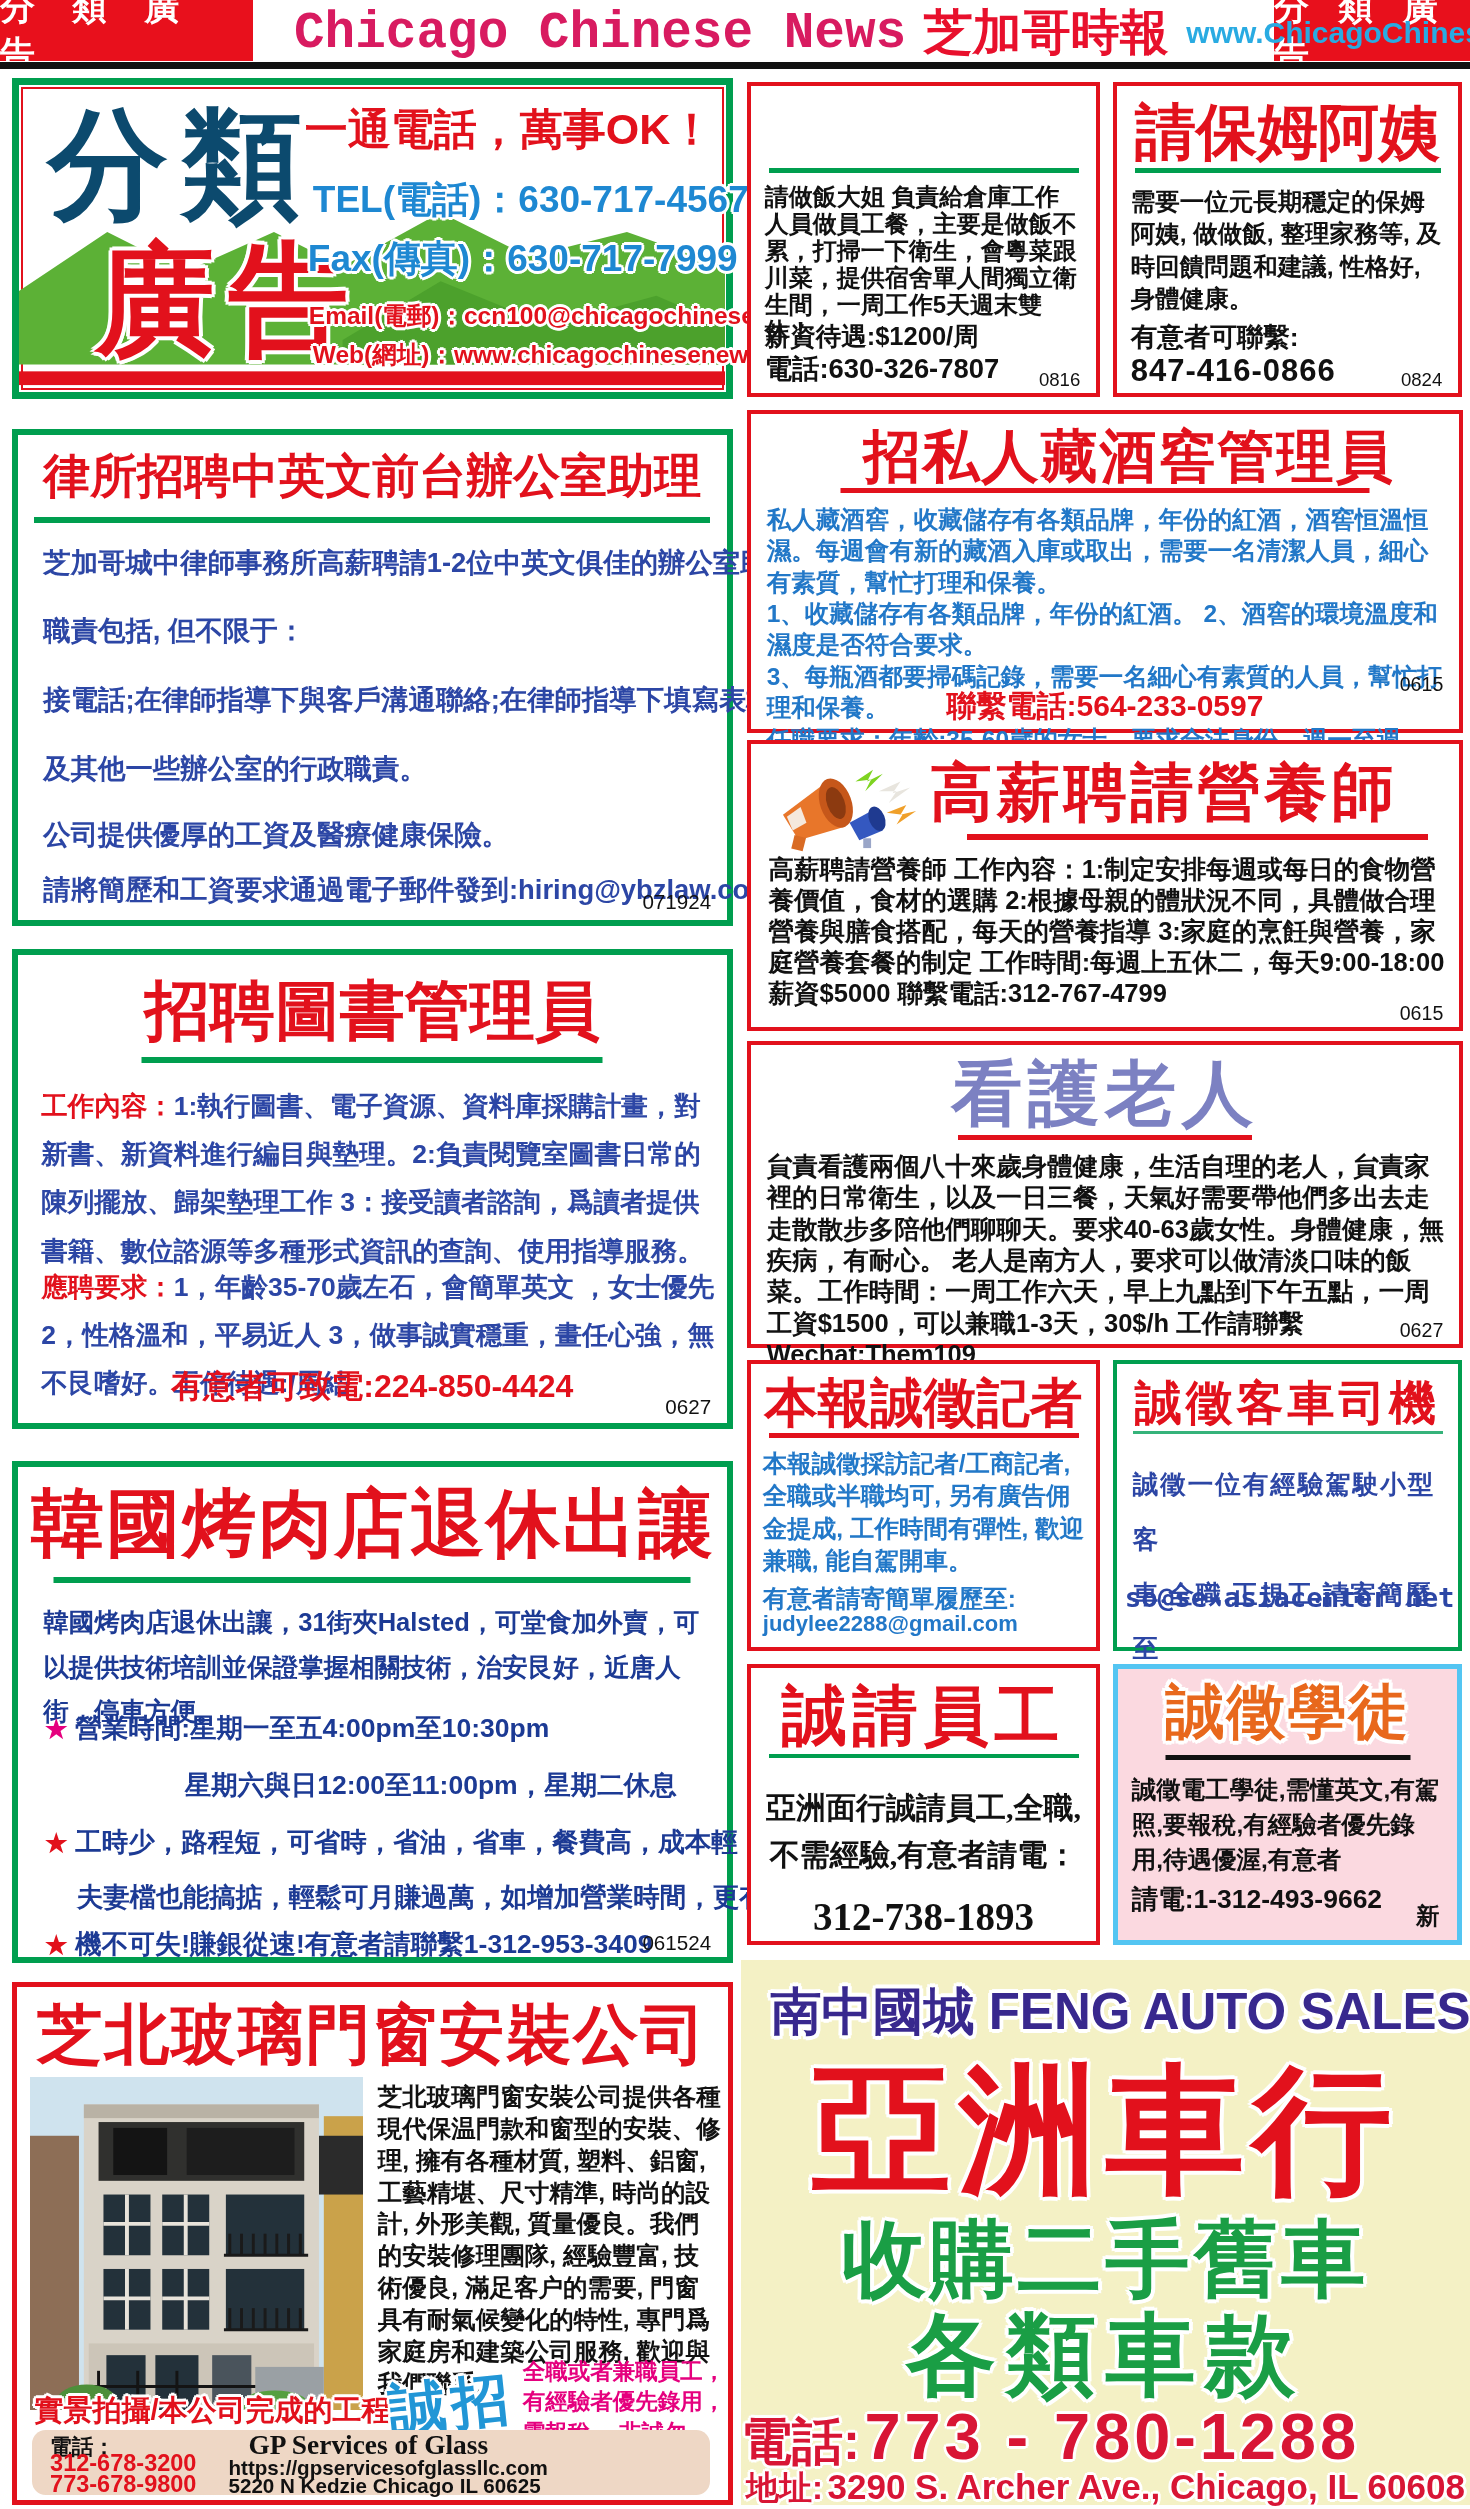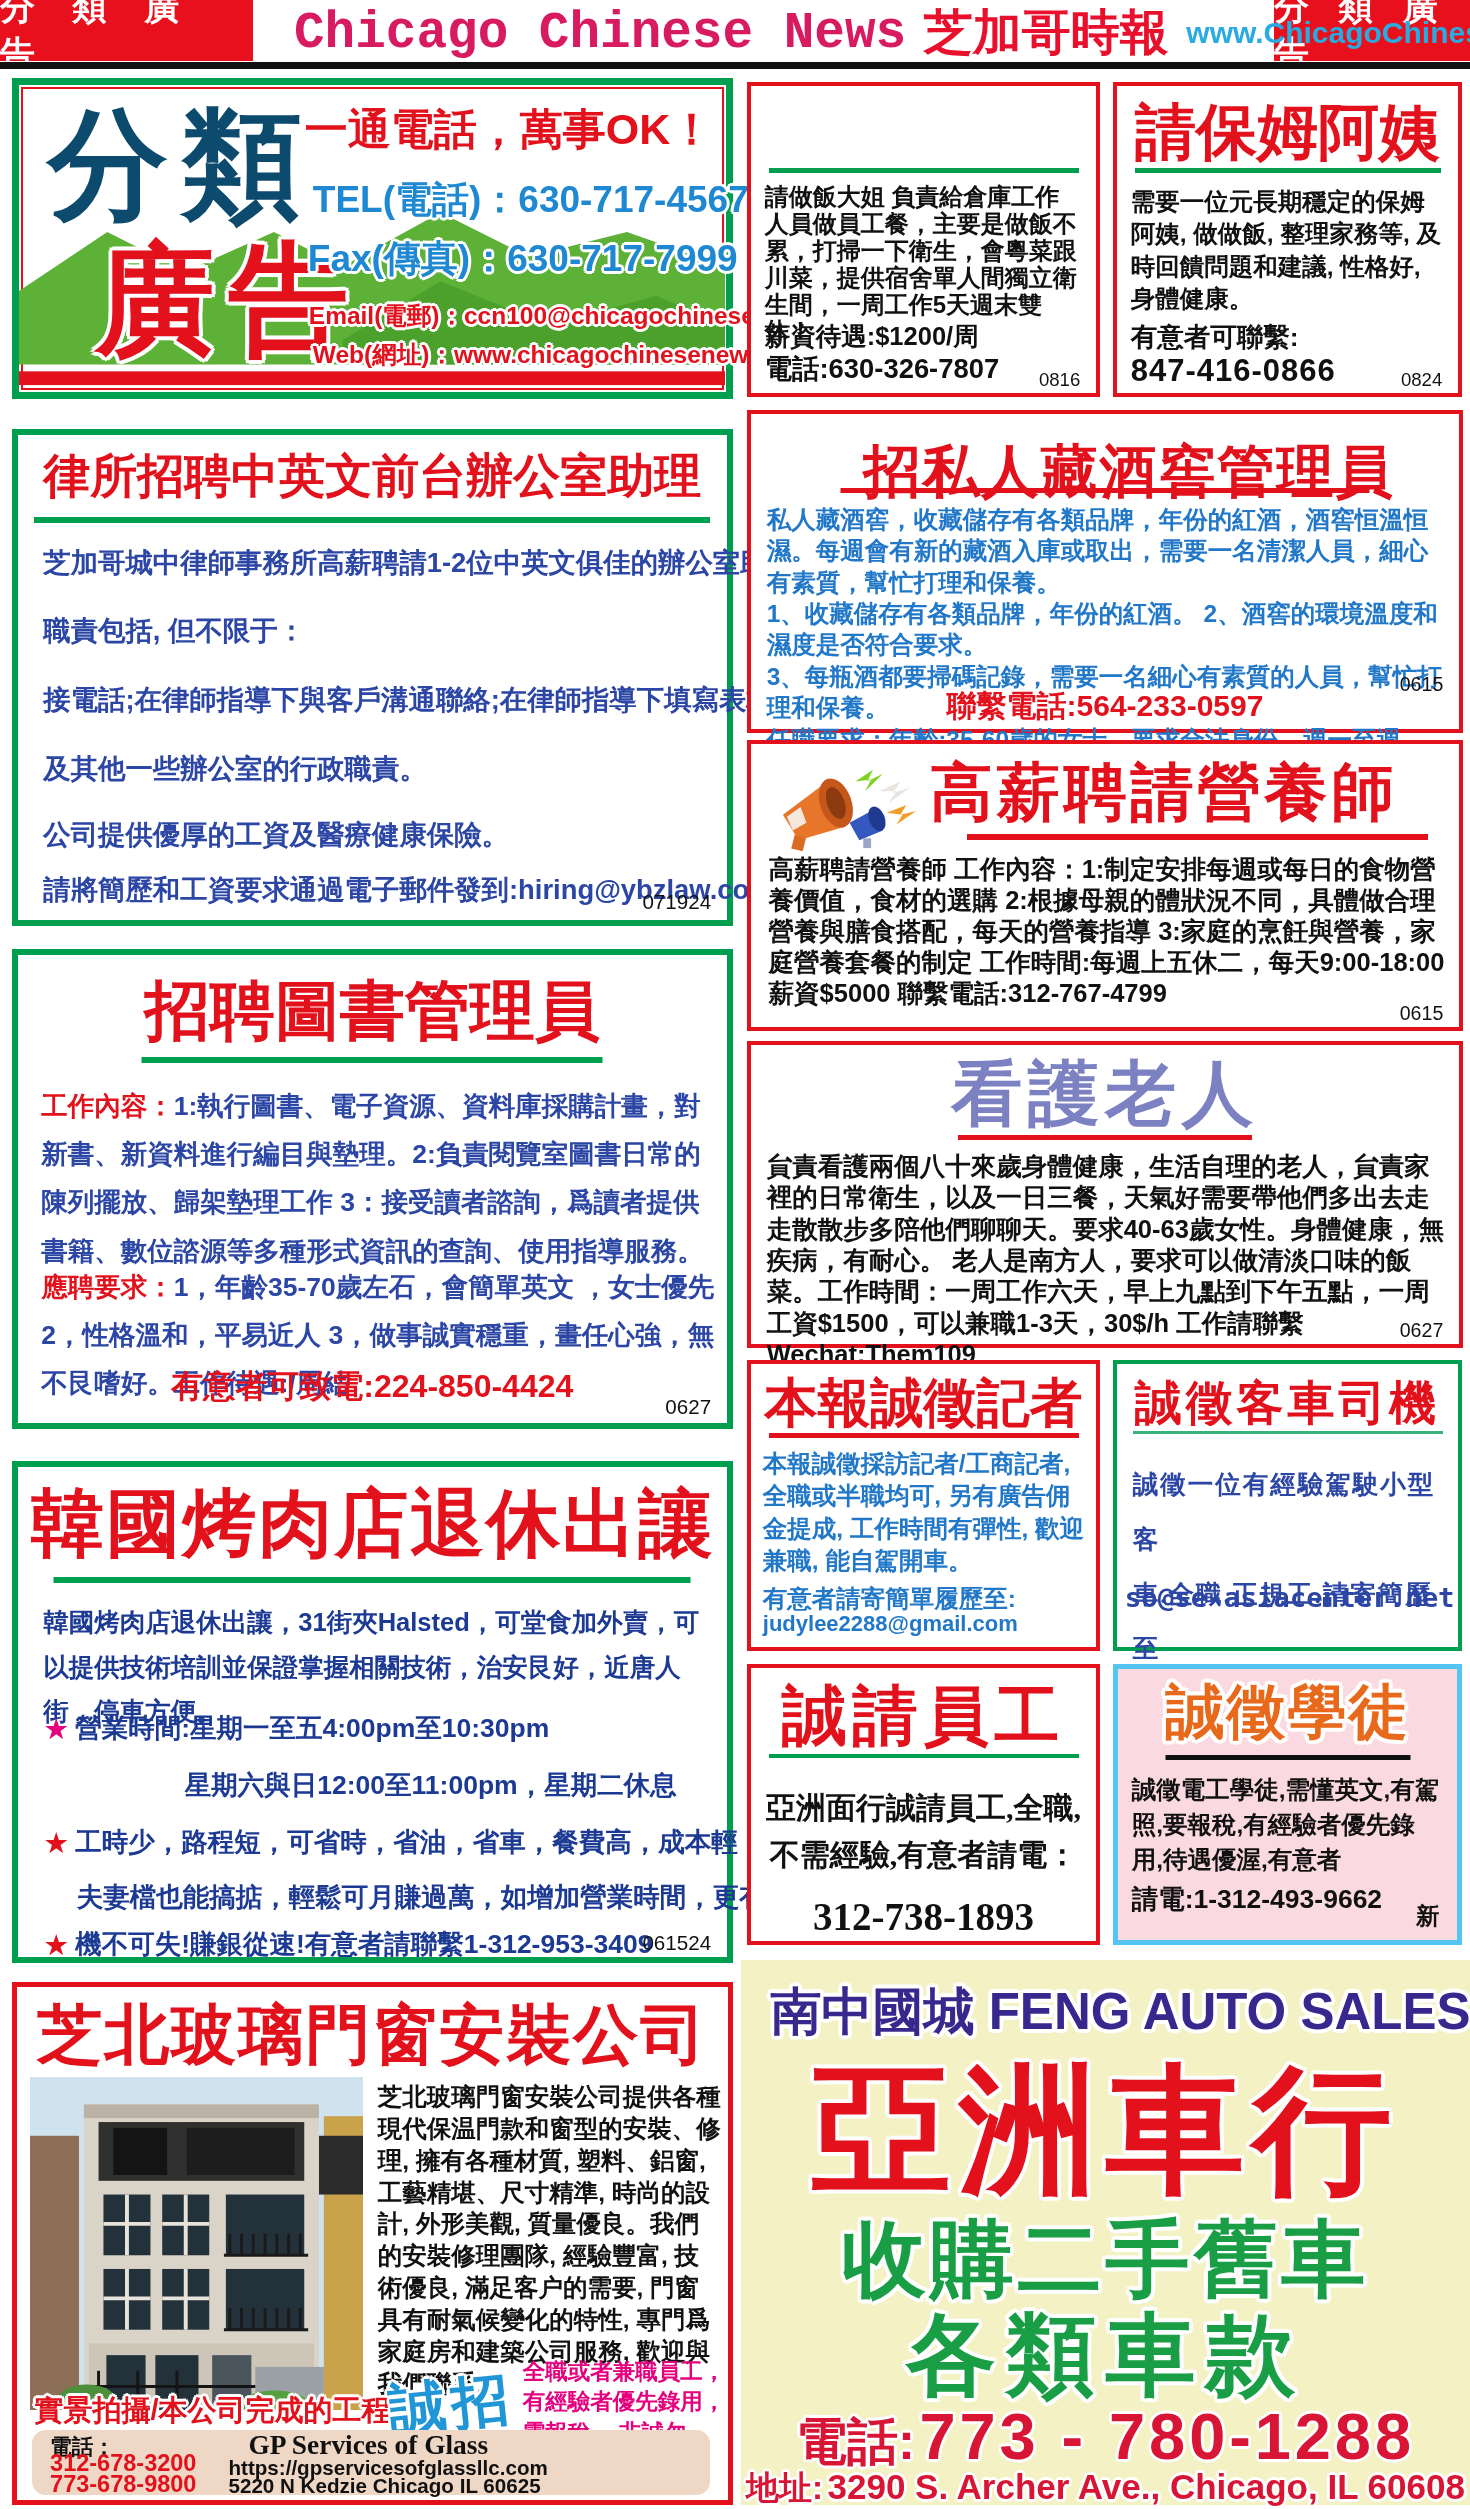--- a/index.html
+++ b/index.html
@@ -179,21 +179,21 @@
   <div class="box" style="left:1113px;top:82px;width:349px;height:315px;border:4.9px solid #e2111c;">
     <div class="t-red" style="margin-top:5.9px;font-size:61px;">請保姆阿姨</div>
     <div class="uline u-green" style="top:82px;width:306px;height:4.9px;"></div>
     <div class="abs body-black" style="left:13.7px;top:100px;width:316px;font-size:24.5px;line-height:1.32;">需要一位元長期穩定的保姆阿姨, 做做飯, 整理家務等, 及時回饋問題和建議, 性格好, 身體健康。</div>
     <div class="abs body-black" style="left:13.7px;top:233px;font-size:26.5px;">有意者可聯繫:</div>
     <div class="abs body-black" style="left:13.7px;top:267px;font-size:31px;letter-spacing:1px;">847-416-0866</div>
     <div class="code" style="bottom:2px;font-size:18.6px;">0824</div>
   </div>
 
   <div class="box" style="left:747px;top:410px;width:716px;height:323px;border:4.9px solid #e2111c;">
-    <div class="t-red" style="margin-top:20px;font-size:57px;letter-spacing:2px;padding-left:48px;">招私人藏酒窖管理員</div>
+    <div class="t-red" style="margin-top:5px;font-size:57px;letter-spacing:2px;padding-left:48px;">招私人藏酒窖管理員</div>
     <div class="uline u-red" style="top:74px;width:529px;height:4.9px;"></div>
     <div class="abs body-azure" style="left:15.7px;top:90px;width:678px;font-size:24.5px;line-height:1.28;">
       <div>私人藏酒窖，收藏儲存有各類品牌，年份的紅酒，酒窖恒溫恒濕。每週會有新的藏酒入庫或取出，需要一名清潔人員，細心有素質，幫忙打理和保養。</div>
       <div>1、收藏儲存有各類品牌，年份的紅酒。 2、酒窖的環境溫度和濕度是否符合要求。</div>
       <div>3、每瓶酒都要掃碼記錄，需要一名細心有素質的人員，幫忙打理和保養。</div>
       <div>任職要求：年齡:35-60歲的女士，要求合法身份。週一至週五，中午12:00時到下午17:00時。 薪資待遇:時薪$26-35，兩周結算一次。</div>
     </div>
     <div class="code" style="bottom:33px;font-size:19.6px;">0615</div>
     <div class="abs" style="left:0;bottom:2px;width:100%;text-align:center;color:#e2111c;font-weight:900;font-size:30px;">聯繫電話:564-233-0597</div>
   </div>
@@ -264,21 +264,21 @@
   </div>
 
   <div class="box" style="left:741px;top:1960px;width:729px;height:545px;background:#f4f1c5;">
     <div class="abs outline-w" style="left:0;top:17.6px;width:100%;text-align:center;font-size:51px;font-weight:900;color:#38288e;white-space:nowrap;padding-left:15px;">
       <span>南中國城</span>
       <span>FENG AUTO SALES</span>
     </div>
     <div class="abs outline-w" style="left:0;top:78px;width:100%;text-align:center;font-size:139px;font-weight:900;color:#e2111c;letter-spacing:7.8px;">亞洲車行</div>
     <div class="abs outline-w" style="left:0;top:243px;width:100%;text-align:center;font-size:84px;font-weight:900;color:#1a9e45;letter-spacing:3.9px;">收購二手舊車</div>
     <div class="abs outline-w" style="left:0;top:335px;width:100%;text-align:center;font-size:90px;font-weight:900;color:#1a9e45;letter-spacing:9.8px;">各類車款</div>
-    <div class="abs outline-w2" style="left:0;top:439px;width:100%;text-align:center;color:#d81535;font-weight:900;white-space:nowrap;">
+    <div class="abs outline-w2" style="left:0;top:439px;width:100%;color:#d81535;font-weight:900;white-space:nowrap;">
       <span style="font-size:51px;">電話:</span>
       <span style="font-size:65px;letter-spacing:3.9px;">773 - 780-1288</span>
     </div>
     <div class="abs outline-w2" style="left:0;top:506px;width:100%;text-align:center;color:#d81535;font-weight:900;white-space:nowrap;">
       <span style="font-size:33px;">地址:</span>
       <span style="font-size:35px;">3290 S. Archer Ave., Chicago, IL 60608</span>
     </div>
   </div>
 
 </div>

